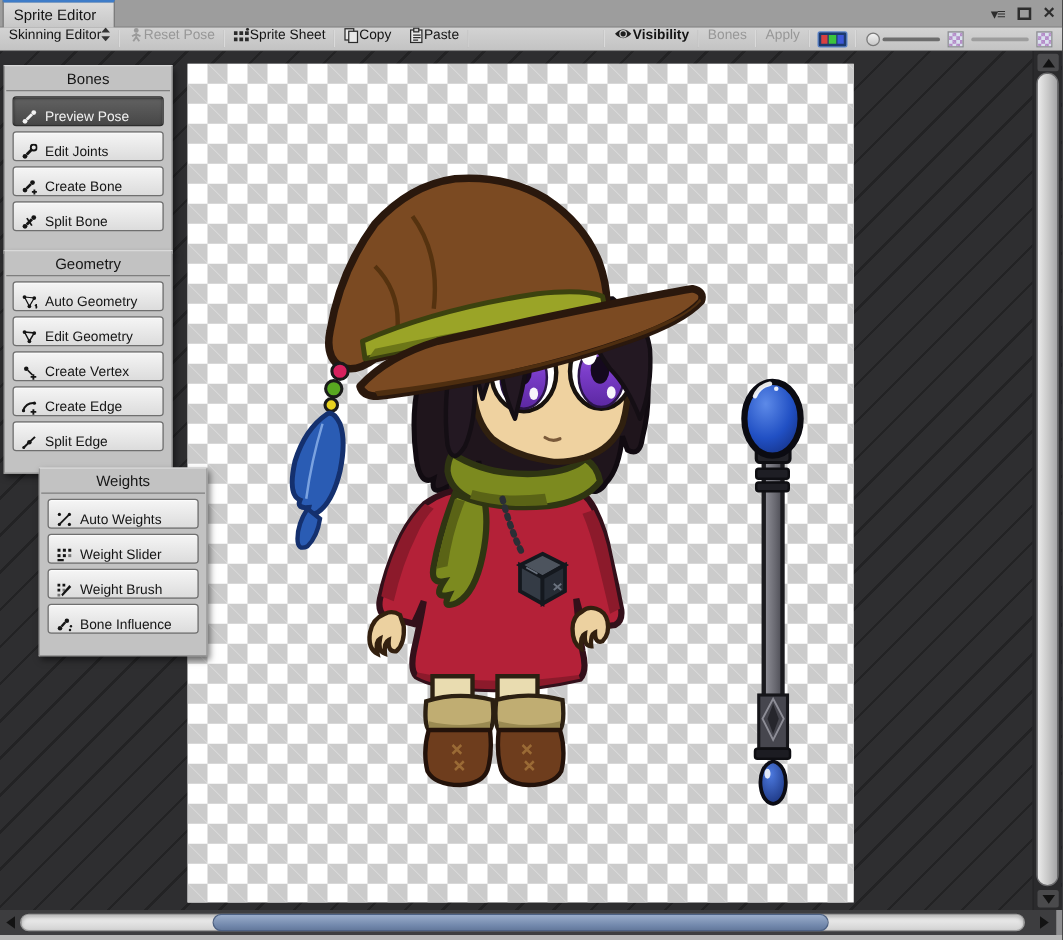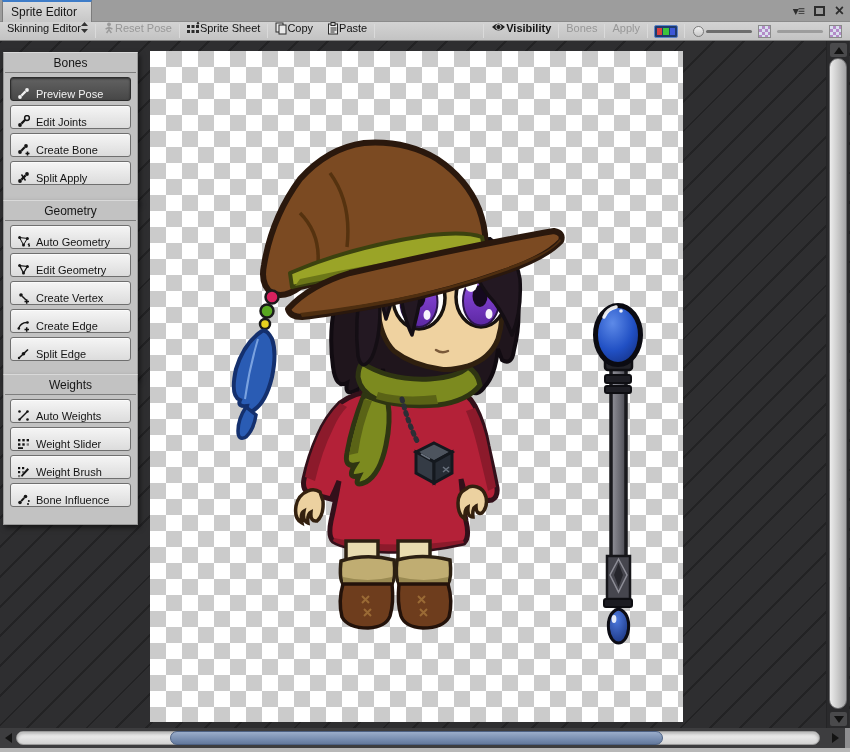--- a/index.html
+++ b/index.html
@@ -328,21 +328,21 @@
         </svg>
       <span>Create Bone</span>
     </div>
     <div class="pbtn">
       <svg class="bicon" width="13" height="13" viewBox="0 0 13 13">
           <circle cx="3" cy="10" r="1.9" fill="currentColor"></circle>
           <circle cx="10" cy="3" r="1.9" fill="currentColor"></circle>
           <path d="M4.4 8.6 L8.6 4.4" stroke="currentColor" stroke-width="2.2"></path>
           <path d="M4.5 3.5 L8.5 9.5" stroke="currentColor" stroke-width="1.4"></path>
         </svg>
-      <span>Split Apply</span>
+      <span>Split Bone</span>
     </div>
   </div>
 
   <div class="panel" style="top:200px;">
     <div class="ptitle">Geometry</div>
     <div class="pline"></div>
     <div class="pbtn">
       <svg class="bicon" width="13" height="13" viewBox="0 0 13 13">
           <circle cx="2.6" cy="2.6" r="1.5" fill="currentColor"></circle>
           <circle cx="10.4" cy="3.4" r="1.5" fill="currentColor"></circle>
@@ -381,21 +381,21 @@
     <div class="pbtn">
       <svg class="bicon" width="13" height="13" viewBox="0 0 13 13">
           <path d="M2 11 L11 2.5" stroke="currentColor" stroke-width="1.6" fill="none"></path>
           <circle cx="6.5" cy="6.7" r="1.8" fill="currentColor"></circle>
           <circle cx="2" cy="11" r="1.2" fill="currentColor"></circle>
         </svg>
       <span>Split Edge</span>
     </div>
   </div>
 
-  <div class="panel" style="top:374px;">
+  <div class="panel" style="top:374px;margin-left:28px;">
     <div class="ptitle">Weights</div>
     <div class="pline"></div>
     <div class="pbtn">
       <svg class="bicon" width="13" height="13" viewBox="0 0 13 13">
           <circle cx="2.5" cy="2.5" r="1.3" fill="currentColor"></circle>
           <circle cx="10.5" cy="2.5" r="1.3" fill="currentColor"></circle>
           <circle cx="2.5" cy="10.5" r="1.3" fill="currentColor"></circle>
           <circle cx="10.5" cy="10.5" r="1.3" fill="currentColor"></circle>
           <path d="M2.5 10.5 L10.5 2.5" stroke="currentColor" stroke-width="1.4"></path>
         </svg>

